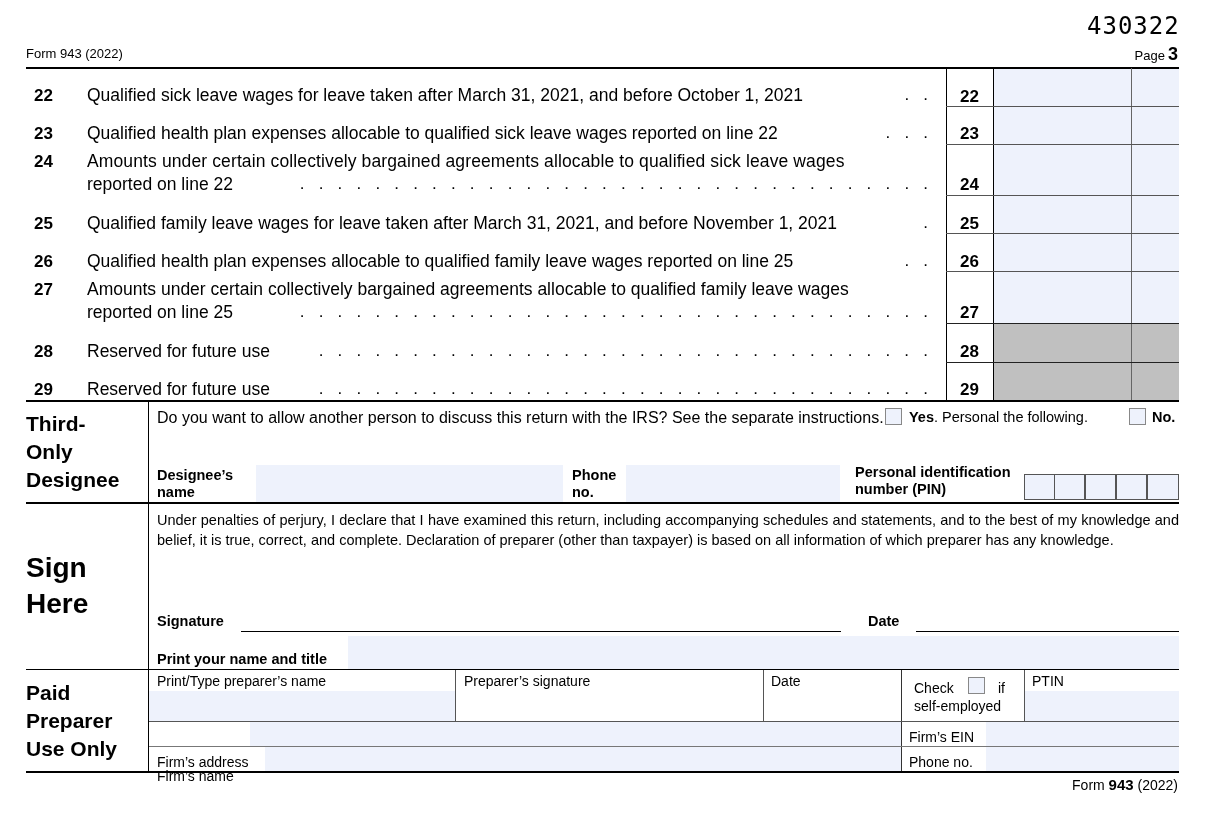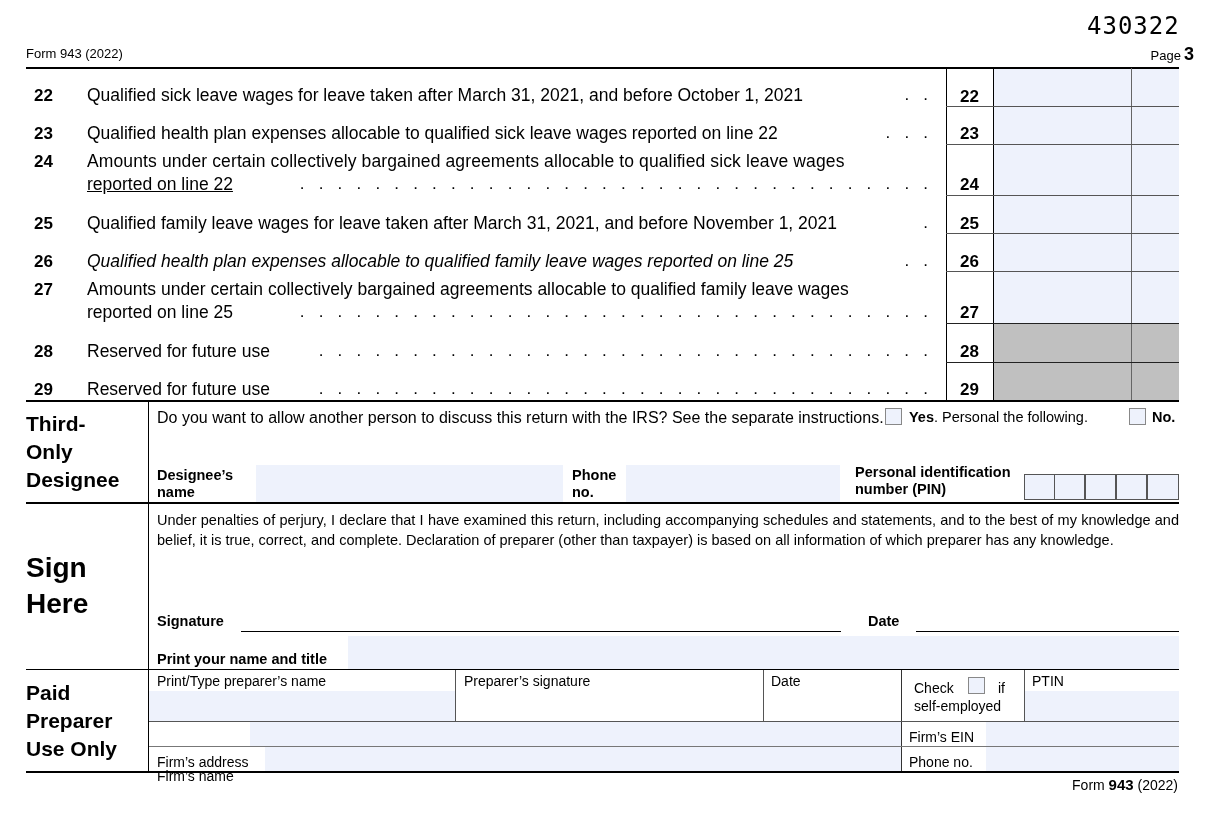--- a/index.html
+++ b/index.html
@@ -6,21 +6,21 @@
   html, body { width: 1206px; height: 814px; background: #ffffff; overflow: hidden; }
   body { position: relative; font-family: "Liberation Sans", sans-serif; color: #000; }
   .abs { position: absolute; }
   .hline { position: absolute; background: #000; }
   .vline { position: absolute; background: #000; }
   .fill { position: absolute; background: #eef2fc; }
   .grey { position: absolute; background: #c0c0c0; }
 
   #form-code { left: 1087px; top: 12px; font-family: "DejaVu Sans Mono", monospace; font-size: 24px; letter-spacing: 1px; transform: scaleY(1.05); }
   #form-header-left { left: 26px; top: 46px; font-size: 13px; }
-  #page-label { right: 12px; top: 44px; font-size: 13px; }
+  #page-label { right: 28px; top: 44px; font-size: 13px; }
   #page-label b { font-size: 18px; margin-left: 3px; }
 
   .line-num { position: absolute; left: 34px; font-weight: bold; font-size: 17px; }
   .line-text { position: absolute; left: 87px; font-size: 17.5px; white-space: nowrap; }
   .line-text2 { position: absolute; left: 87px; font-size: 17.5px; white-space: nowrap; }
   .dots { position: absolute; font-size: 17px; white-space: pre; letter-spacing: 0; right: 278px; text-align: right; }
   .box-num { position: absolute; left: 960px; font-weight: bold; font-size: 17px; }
 
   .section-title { position: absolute; left: 26px; font-weight: bold; font-size: 21px; line-height: 28px; }
   .section-title.big { font-size: 28px; line-height: 36px; }
@@ -84,35 +84,35 @@
   <span class="line-num" style="top:124px;">23</span>
   <span class="line-text" style="top:123px;">Qualified health plan expenses allocable to qualified sick leave wages reported on line 22</span>
   <span class="dots" style="top:123px;">.   .   .</span>
 
   <span class="box-num" style="top:124px;">23</span>
 </div>
 
 <div>
   <span class="line-num" style="top:152px;">24</span>
   <span class="line-text" style="top:151px; letter-spacing:0.12px;">Amounts under certain collectively bargained agreements allocable to qualified sick leave wages</span>
-  <span class="line-text2" style="top:174px;text-decoration:underline;">reported on line 22</span>
+  <span class="line-text2" style="top:174px;">reported on line 22</span>
   <span class="dots" style="top:174px;">.   .   .   .   .   .   .   .   .   .   .   .   .   .   .   .   .   .   .   .   .   .   .   .   .   .   .   .   .   .   .   .   .   .</span>
   <span class="box-num" style="top:175px;">24</span>
 </div>
 
 <div>
   <span class="line-num" style="top:214px;">25</span>
   <span class="line-text" style="top:213px;">Qualified family leave wages for leave taken after March 31, 2021, and before November 1, 2021</span>
   <span class="dots" style="top:213px;">.</span>
   <span class="box-num" style="top:214px;">25</span>
 </div>
 
 <div>
   <span class="line-num" style="top:252px;">26</span>
-  <span class="line-text" style="top:251px;font-style:italic;">Qualified health plan expenses allocable to qualified family leave wages reported on line 25</span>
+  <span class="line-text" style="top:251px;">Qualified health plan expenses allocable to qualified family leave wages reported on line 25</span>
   <span class="dots" style="top:251px;">.   .</span>
   <span class="box-num" style="top:252px;">26</span>
 </div>
 
 <div>
   <span class="line-num" style="top:280px;">27</span>
   <span class="line-text" style="top:279px;">Amounts under certain collectively bargained agreements allocable to qualified family leave wages</span>
   <span class="line-text2" style="top:302px;">reported on line 25</span>
   <span class="dots" style="top:302px;">.   .   .   .   .   .   .   .   .   .   .   .   .   .   .   .   .   .   .   .   .   .   .   .   .   .   .   .   .   .   .   .   .   .</span>
   <span class="box-num" style="top:303px;">27</span>

